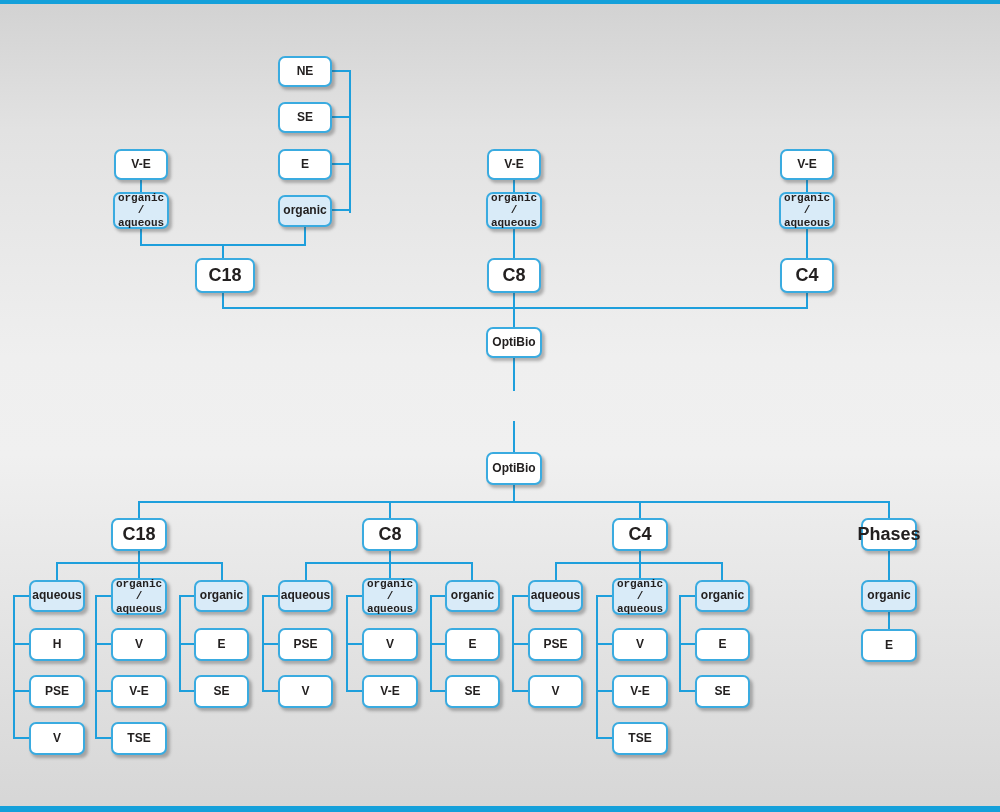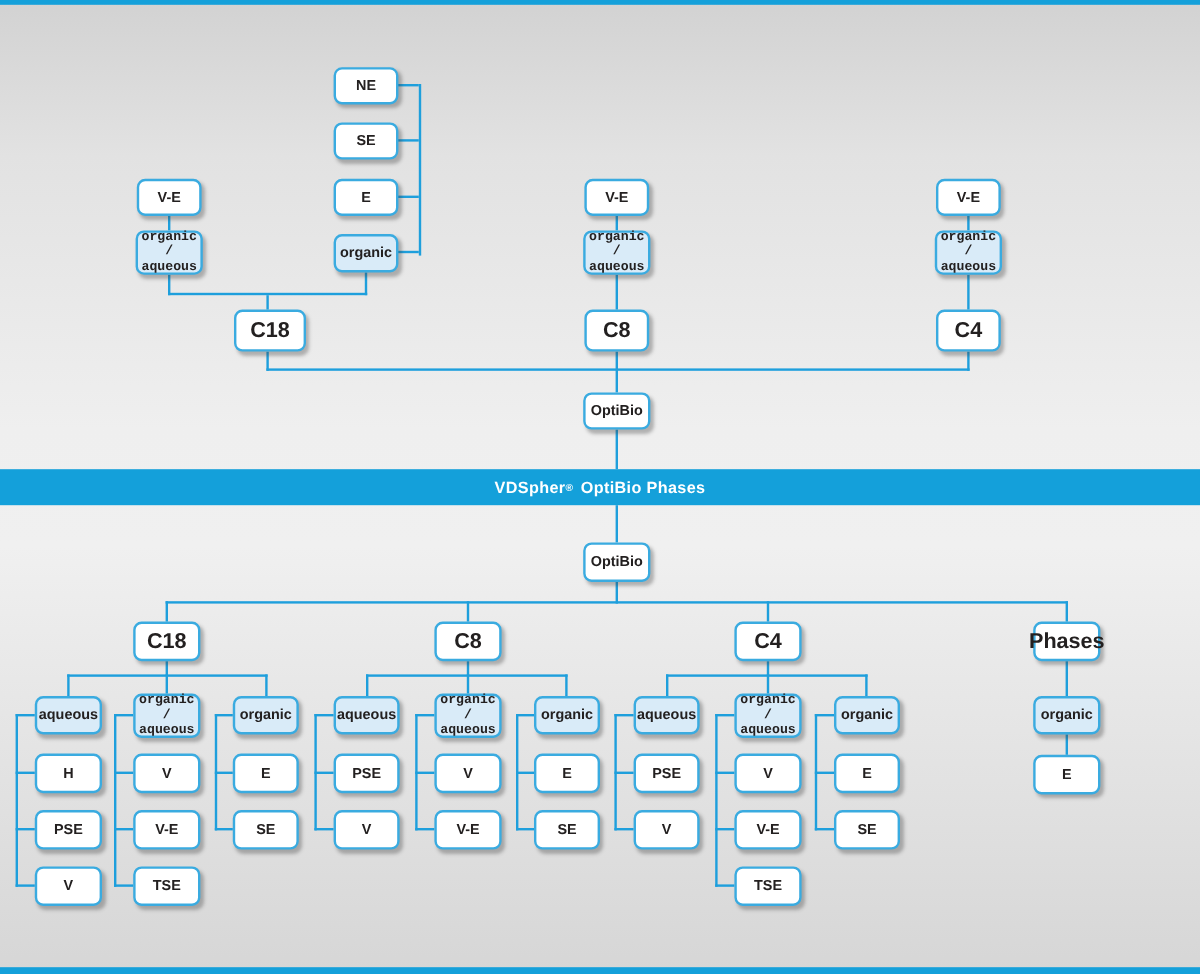--- a/index.html
+++ b/index.html
@@ -140,23 +140,20 @@
 aqueous</div>
   <div class="node tier" style="left:487px;top:258px;width:54px;height:35px">C8</div>
 
   <div class="node" style="left:780px;top:149px;width:54px;height:31px">V-E</div>
   <div class="node light two" style="left:779px;top:192px;width:56px;height:37px">organic /
 aqueous</div>
   <div class="node tier" style="left:780px;top:258px;width:54px;height:35px">C4</div>
 
   <div class="node" style="left:486px;top:327px;width:56px;height:31px">OptiBio</div>
 
-  <div class="banner">
-    <span>VDSpher</span><sup>®</sup>&nbsp;<span>OptiBio Phases</span>
-  </div>
 
   <div class="node" style="left:486px;top:452px;width:56px;height:33px">OptiBio</div>
 
   <div class="node tier" style="left:111px;top:518px;width:56px;height:33px">C18</div>
   <div class="node light" style="left:29px;top:580px;width:56px;height:32px">aqueous</div>
   <div class="node" style="left:29px;top:628px;width:56px;height:33px">H</div>
   <div class="node" style="left:29px;top:675px;width:56px;height:33px">PSE</div>
   <div class="node" style="left:29px;top:722px;width:56px;height:33px">V</div>
   <div class="node light two" style="left:111px;top:578px;width:56px;height:37px">organic /
 aqueous</div>

